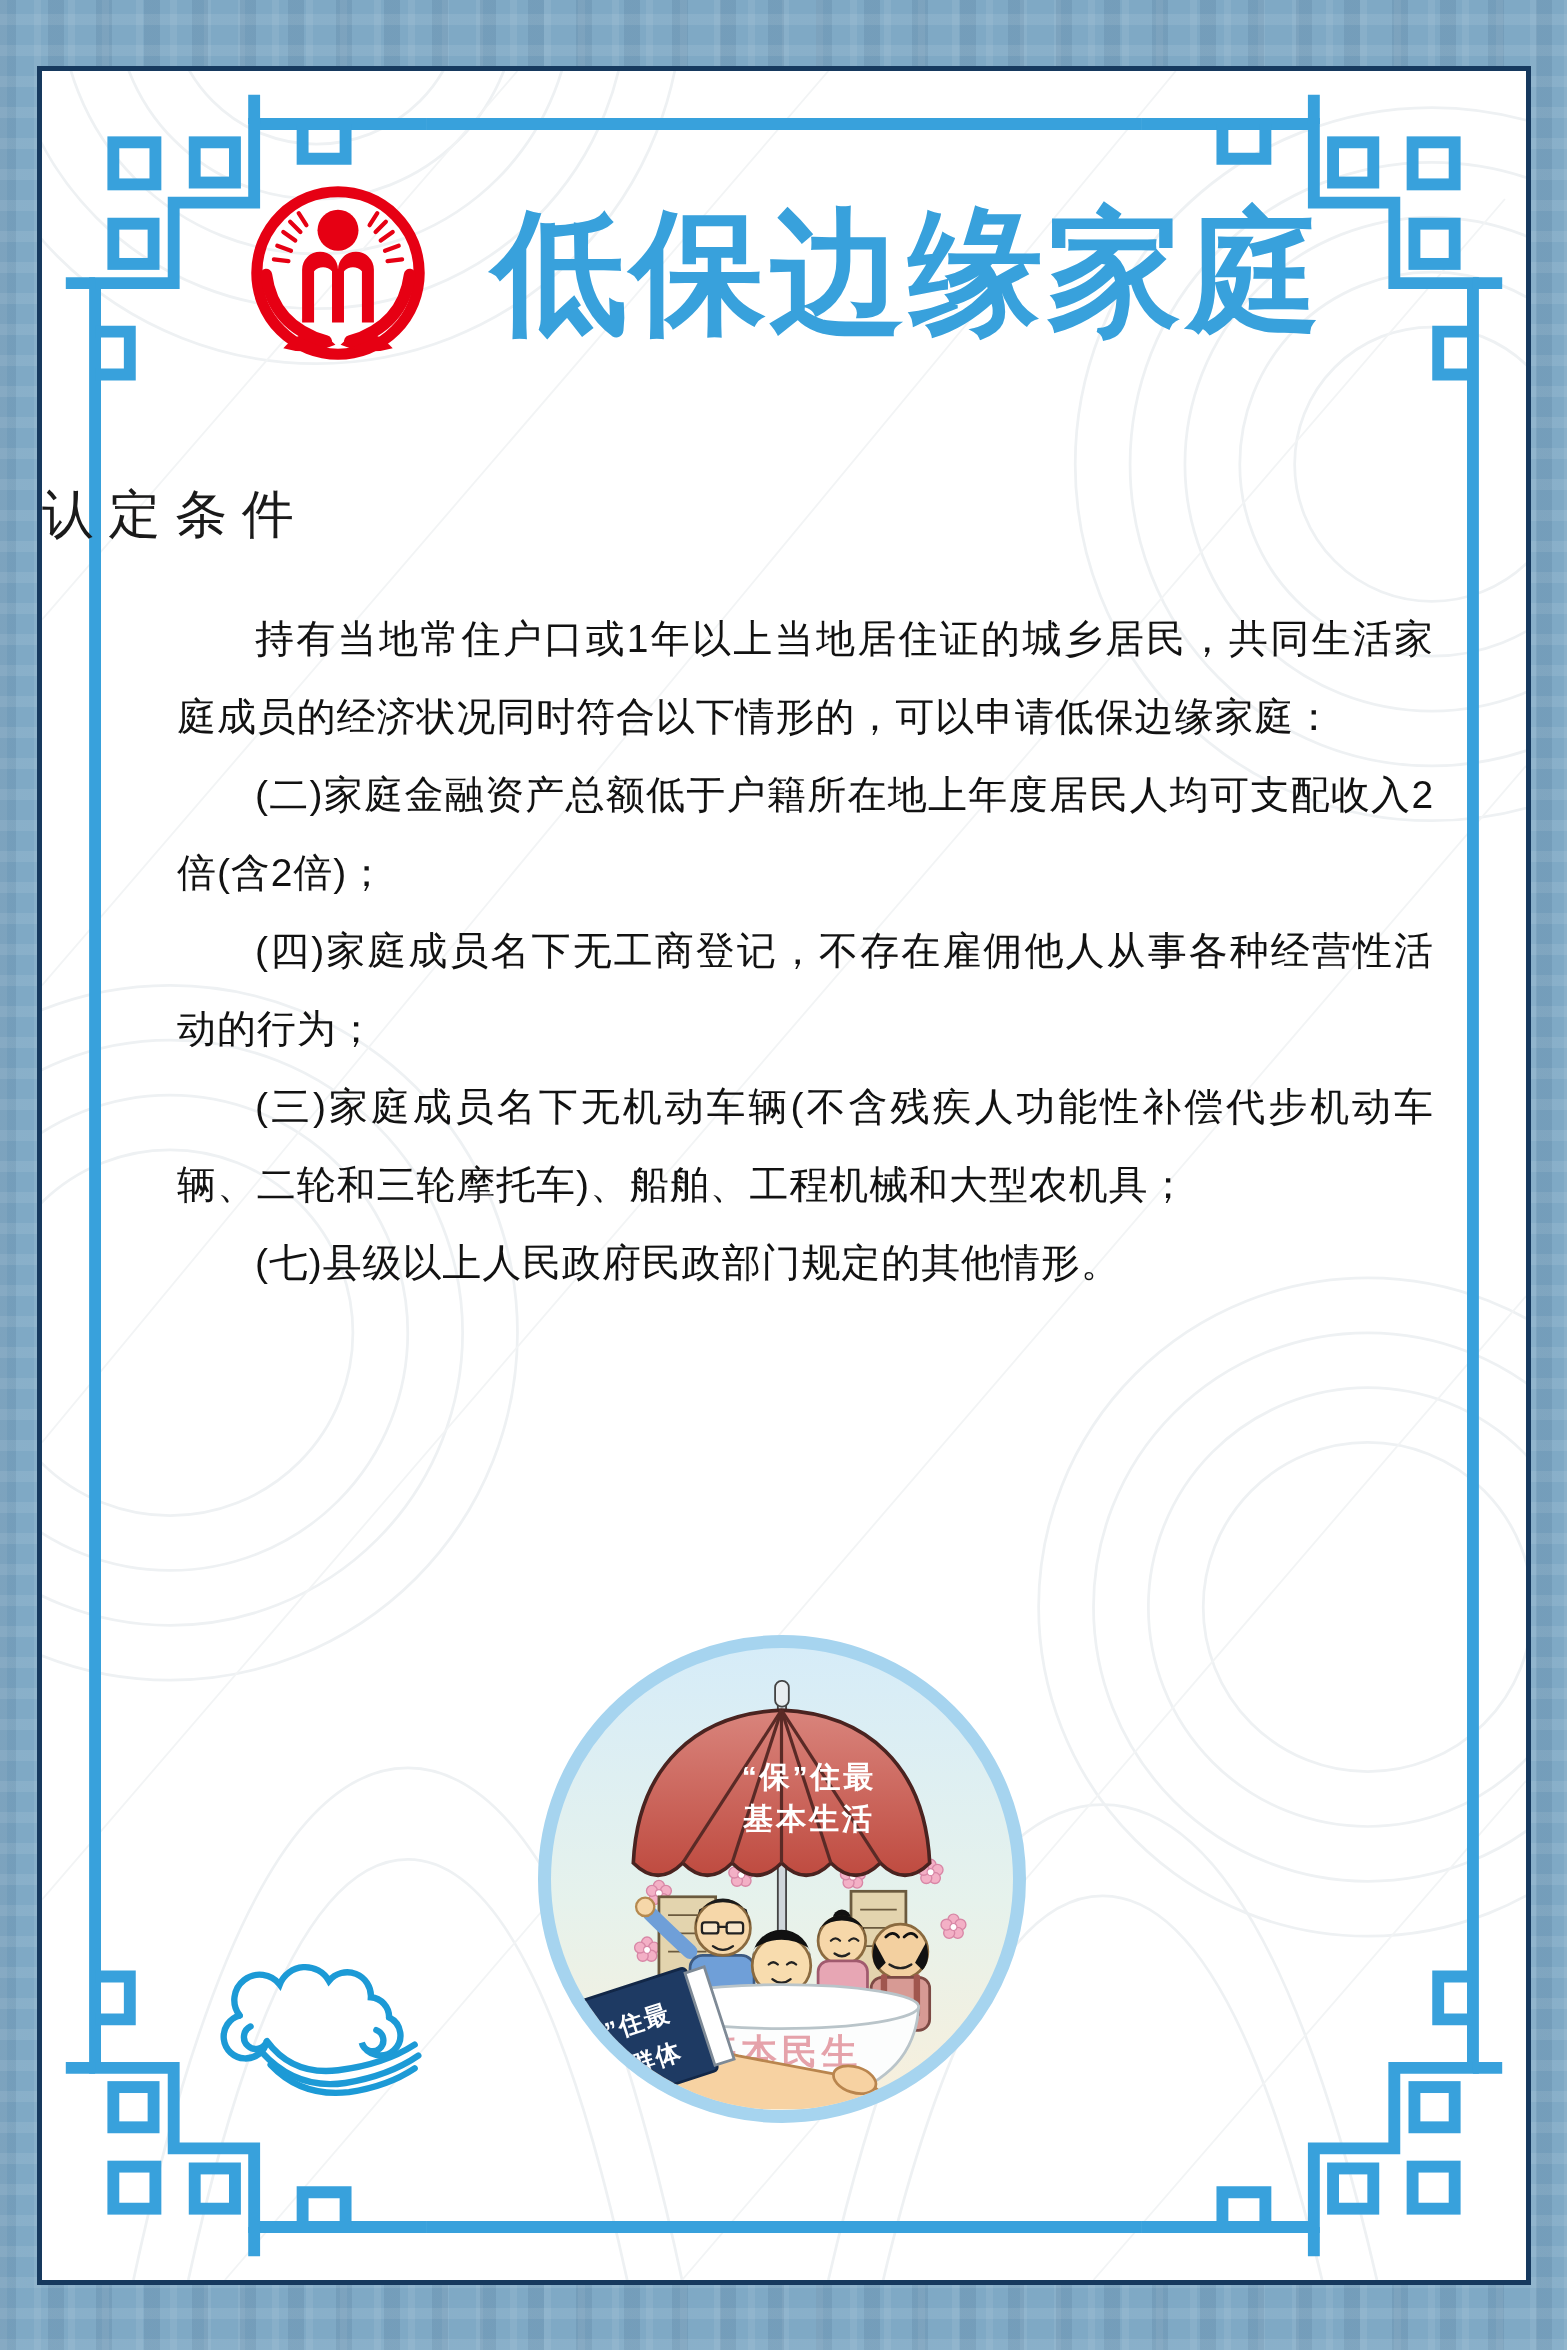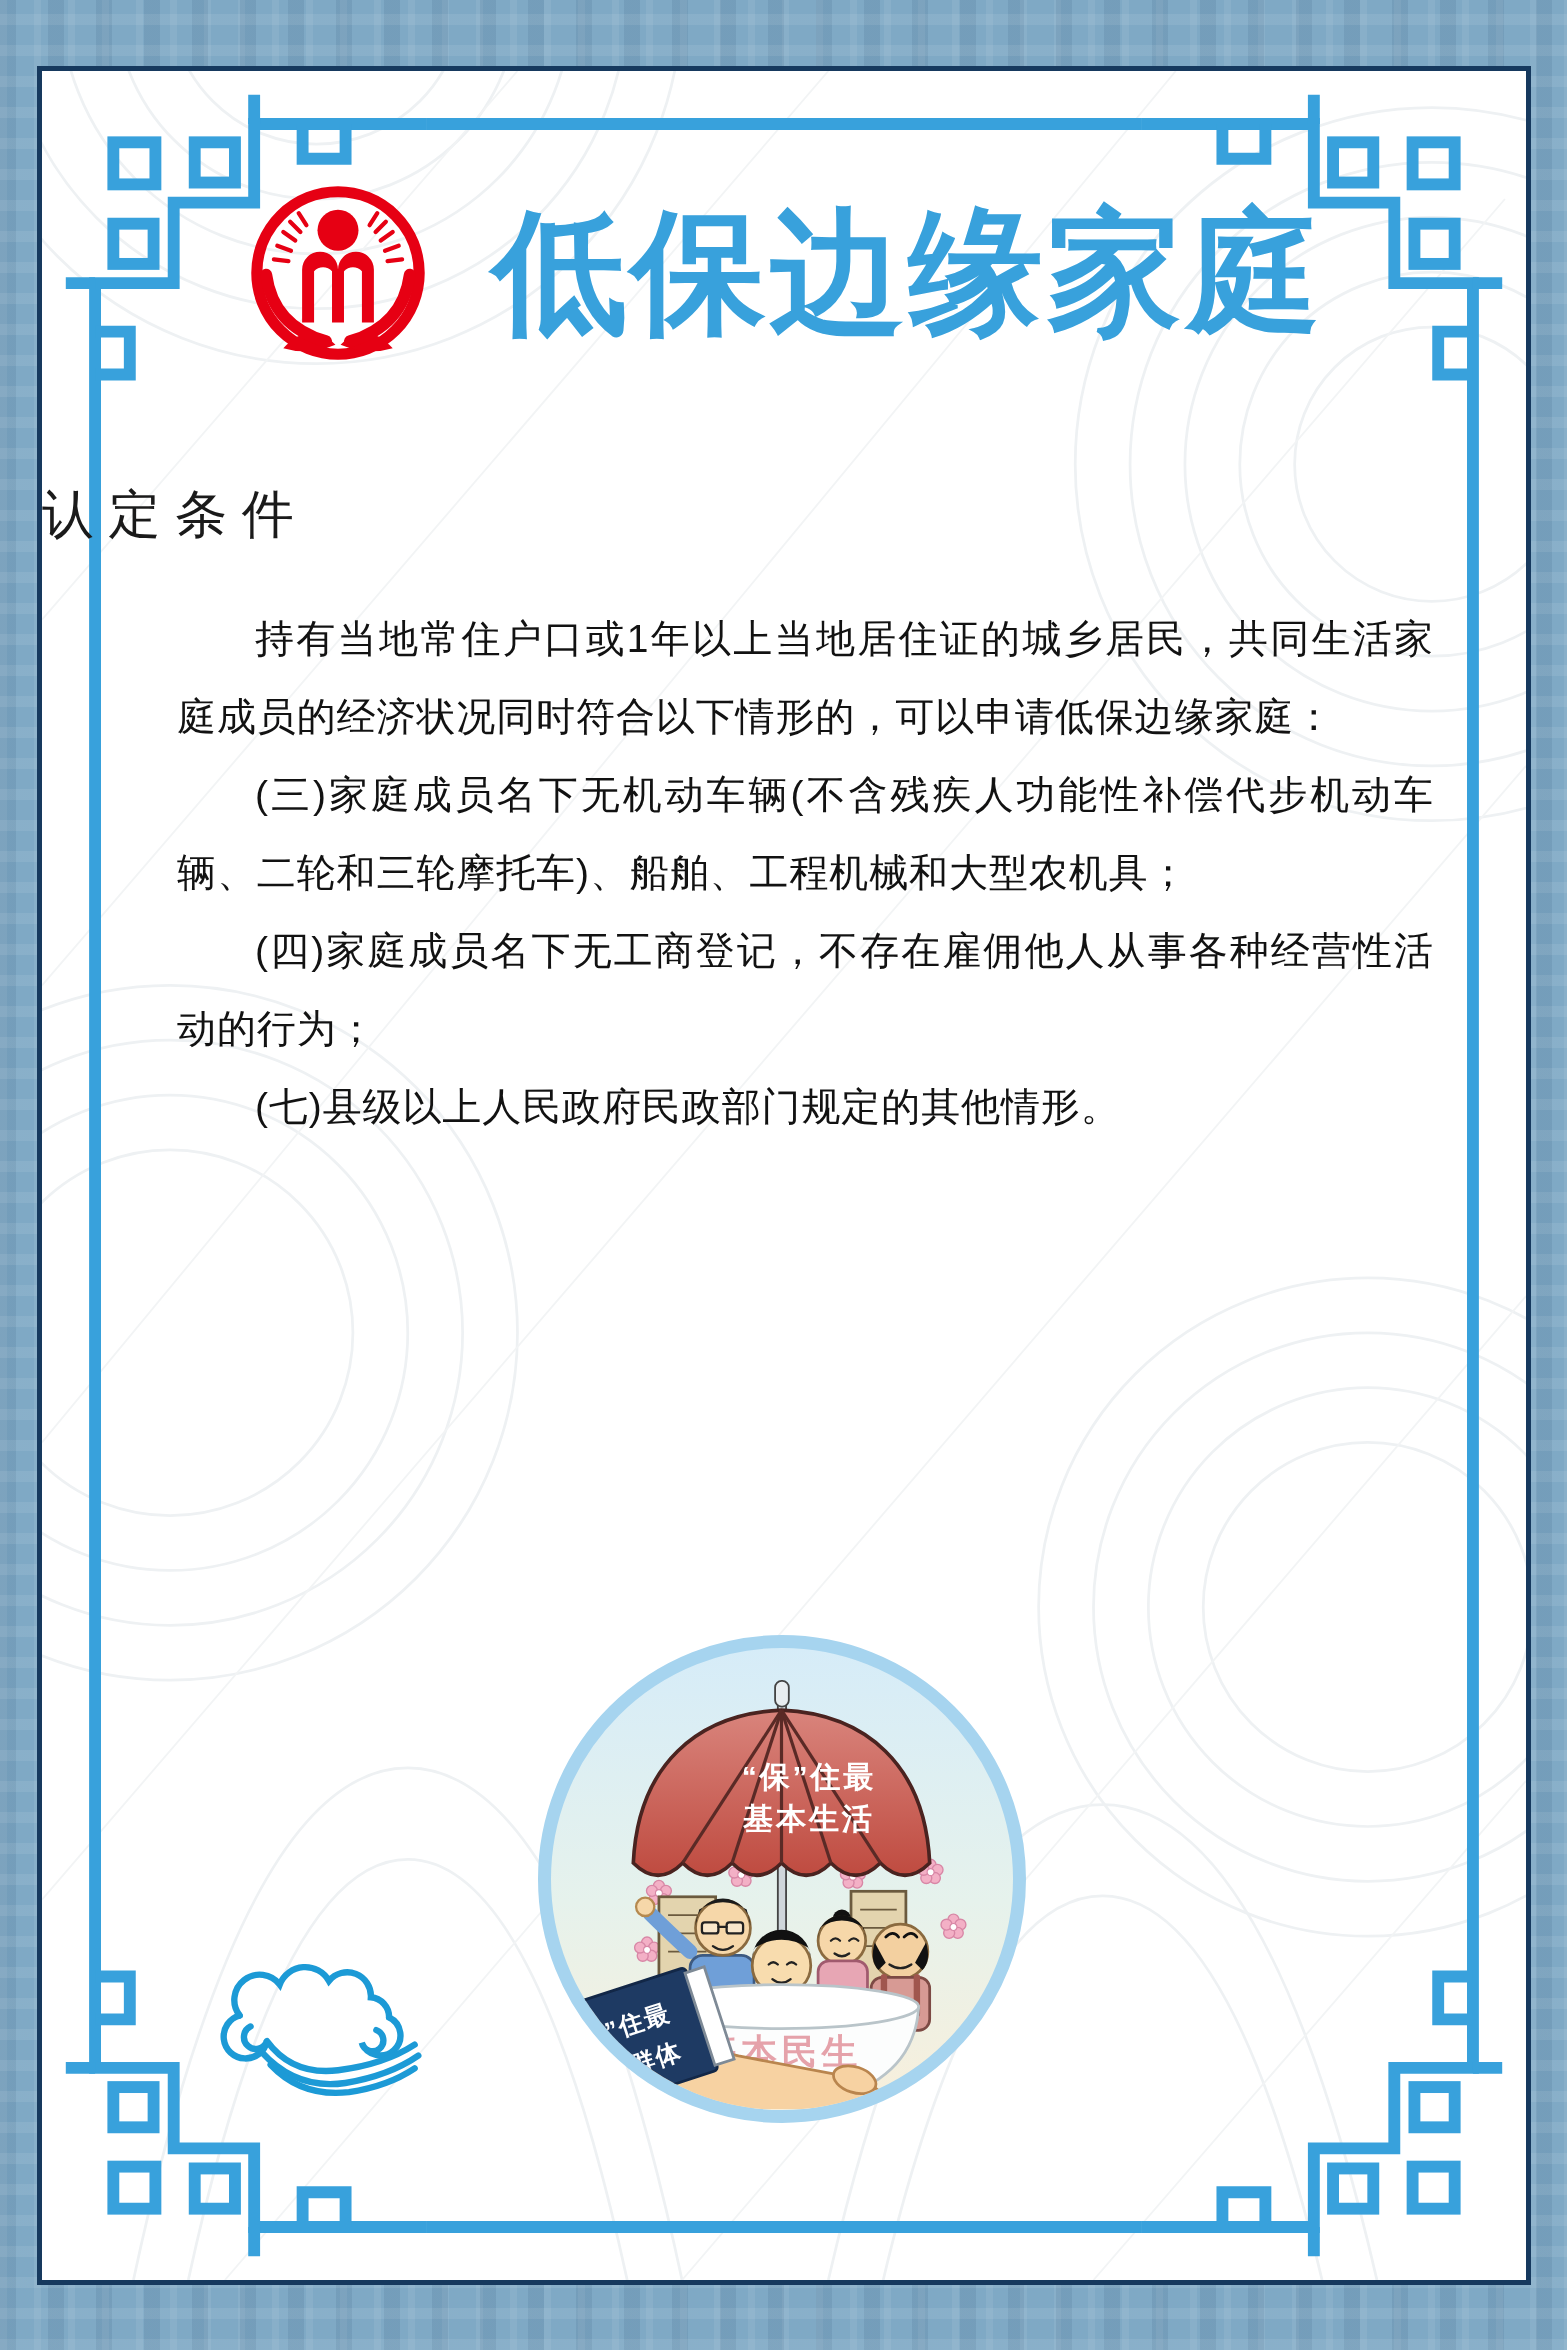--- a/index.html
+++ b/index.html
@@ -133,22 +133,23 @@
         </g>
       </g>
     </svg>
     <div class="title">低保边缘家庭</div>
   </div>
 
   <div class="subtitle">认定条件</div>
 
   <div class="content">
     <p>持有当地常住户口或1年以上当地居住证的城乡居民，共同生活家庭成员的经济状况同时符合以下情形的，可以申请低保边缘家庭：</p>
+    <p>(二)家庭金融资产总额低于户籍所在地上年度居民人均可支配收入2倍(含2倍)；</p>
+    <p>(四)家庭成员名下无工商登记，不存在雇佣他人从事各种经营性活动的行为；</p>
     <p>(三)家庭成员名下无机动车辆(不含残疾人功能性补偿代步机动车辆、二轮和三轮摩托车)、船舶、工程机械和大型农机具；</p>
-    <p>(四)家庭成员名下无工商登记，不存在雇佣他人从事各种经营性活动的行为；</p>
     <p>(七)县级以上人民政府民政部门规定的其他情形。</p>
   </div>
 
   <div class="illustration">
     <svg viewBox="0 0 504 504" aria-hidden="true">
       <defs>
         <linearGradient id="umbGrad" x1="0" y1="0" x2="0" y2="1">
           <stop offset="0" stop-color="#d9847c"></stop>
             <stop offset="1" stop-color="#bf4b40"></stop>
         </linearGradient>

